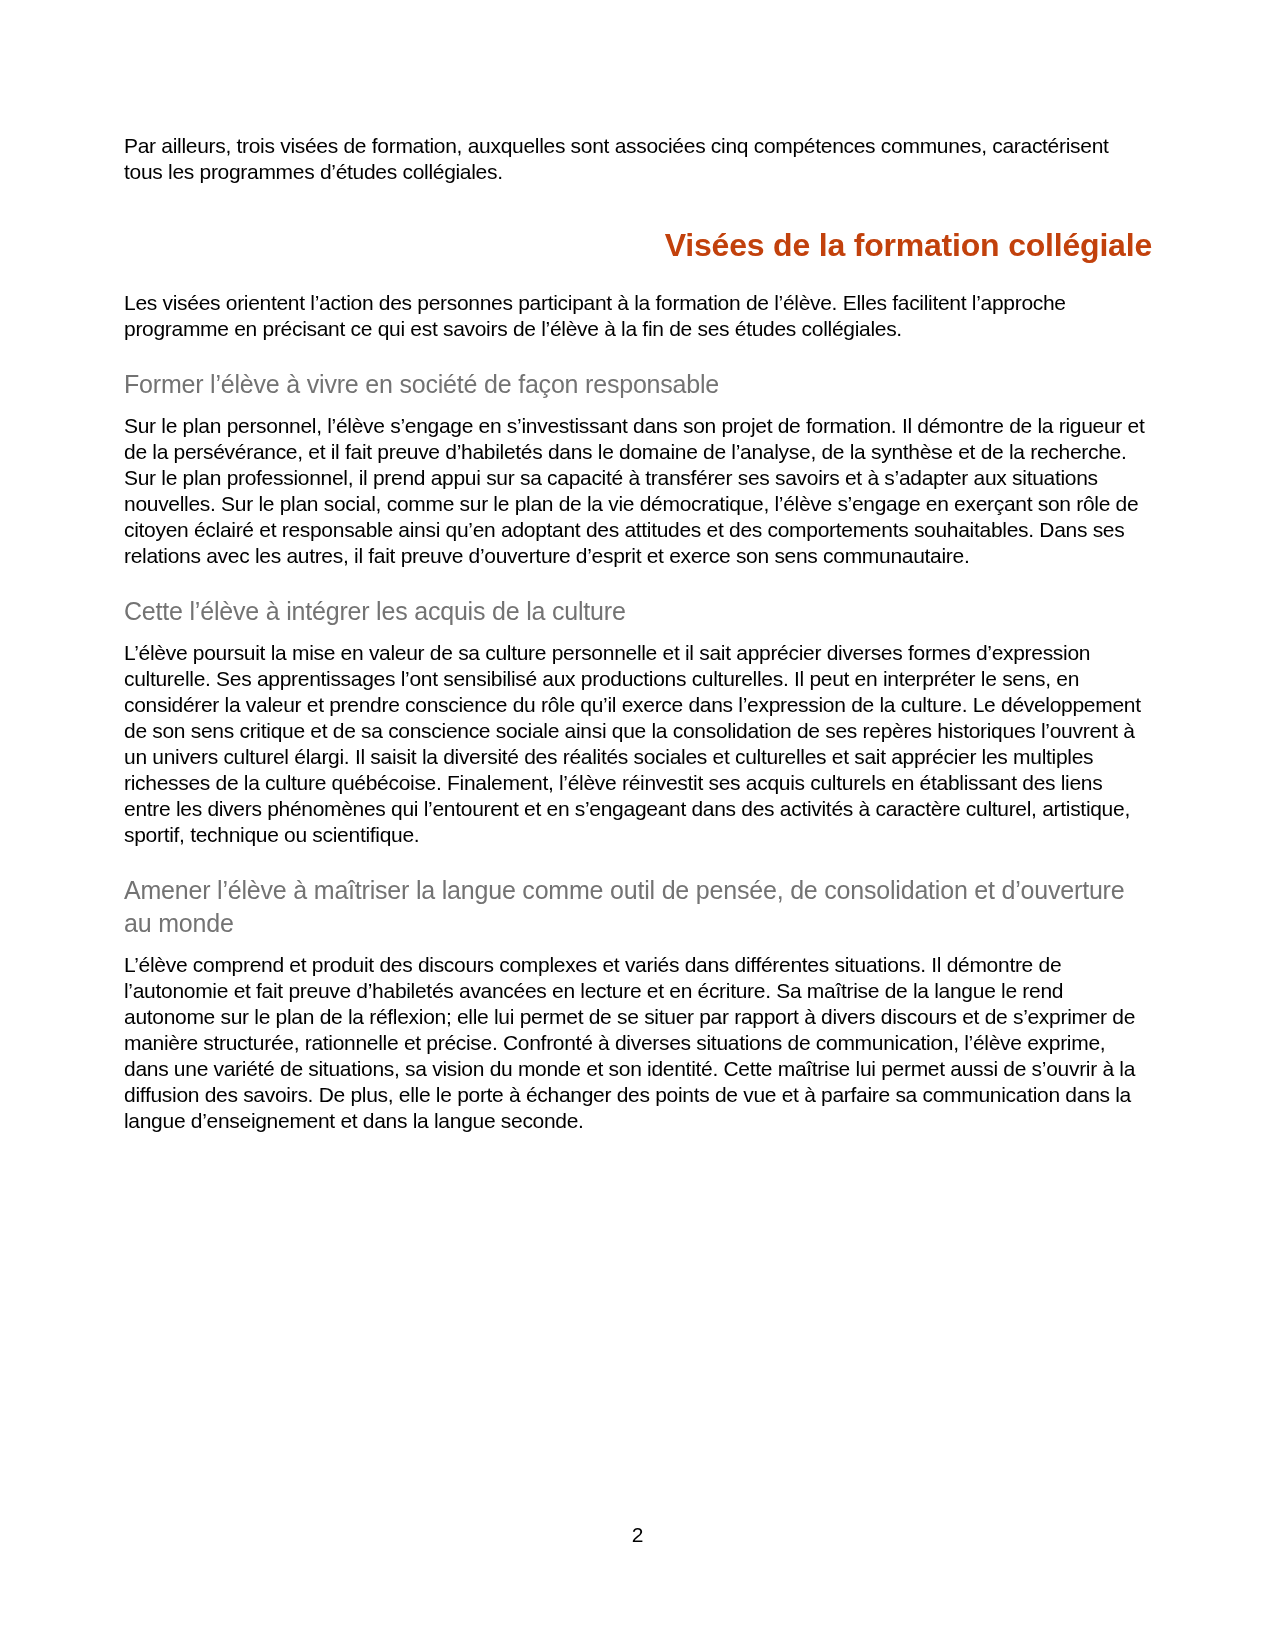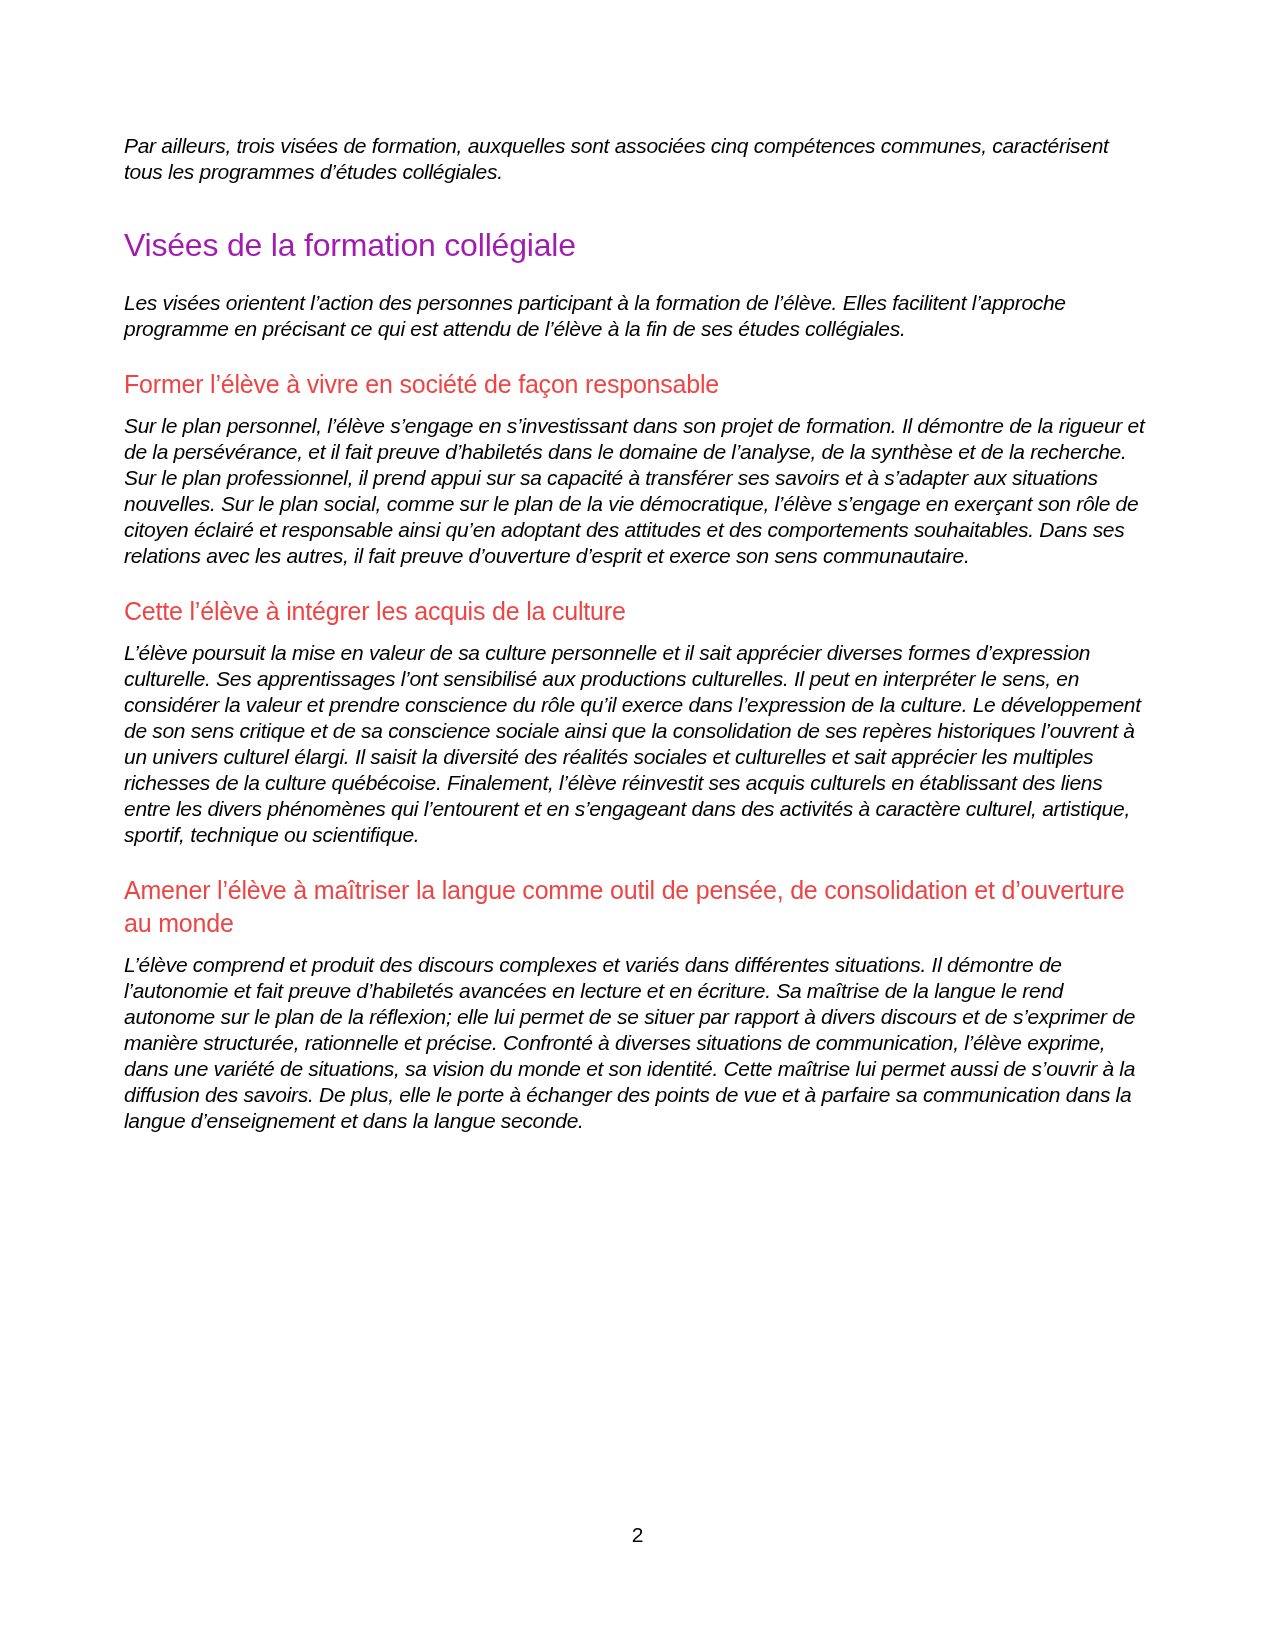--- a/index.html
+++ b/index.html
@@ -22,37 +22,37 @@
     top: 133px;
     width: 1028px;
   }
   p.body-text {
     margin: 0;
     font-size: 21px;
     line-height: 26px;
     letter-spacing: -0.3px;
     color: #000000;
     text-align: left;
-    font-style: italic;
   }
   h1.doc-h1 {
     margin: 40px 0 25px 0;
     font-size: 32px;
     line-height: 40px;
-    font-weight: normal;
+    font-weight: bold;
     letter-spacing: -0.2px;
-    color: #a21caf;
+    color: #c2410c;
+    text-align: right;
   }
   h2.doc-h2 {
     margin: 26px 0 12px 0;
     font-size: 25px;
     line-height: 33px;
     font-weight: 400;
     letter-spacing: -0.2px;
-    color: #ef4444;
+    color: #737373;
   }
   .page-number {
     position: absolute;
     left: 0;
     right: 0;
     top: 1522px;
     text-align: center;
     font-size: 21px;
     line-height: 26px;
     color: #000000;
@@ -61,21 +61,21 @@
 </head>
 <body>
 
 <div class="page">
   <div class="content">
 
     <p class="body-text">Par ailleurs, trois visées de formation, auxquelles sont associées cinq compétences communes, caractérisent tous les programmes d’études collégiales.</p>
 
     <h1 class="doc-h1">Visées de la formation collégiale</h1>
 
-    <p class="body-text">Les visées orientent l’action des personnes participant à la formation de l’élève. Elles facilitent l’approche programme en précisant ce qui est attendu de l’élève à la fin de ses études collégiales.</p>
+    <p class="body-text">Les visées orientent l’action des personnes participant à la formation de l’élève. Elles facilitent l’approche programme en précisant ce qui est savoirs de l’élève à la fin de ses études collégiales.</p>
 
     <h2 class="doc-h2">Former l’élève à vivre en société de façon responsable</h2>
 
     <p class="body-text">Sur le plan personnel, l’élève s’engage en s’investissant dans son projet de formation. Il démontre de la rigueur et de la persévérance, et il fait preuve d’habiletés dans le domaine de l’analyse, de la synthèse et de la recherche. Sur le plan professionnel, il prend appui sur sa capacité à transférer ses savoirs et à s’adapter aux situations nouvelles. Sur le plan social, comme sur le plan de la vie démocratique, l’élève s’engage en exerçant son rôle de citoyen éclairé et responsable ainsi qu’en adoptant des attitudes et des comportements souhaitables. Dans ses relations avec les autres, il fait preuve d’ouverture d’esprit et exerce son sens communautaire.</p>
 
     <h2 class="doc-h2">Cette l’élève à intégrer les acquis de la culture</h2>
 
     <p class="body-text">L’élève poursuit la mise en valeur de sa culture personnelle et il sait apprécier diverses formes d’expression culturelle. Ses apprentissages l’ont sensibilisé aux productions culturelles. Il peut en interpréter le sens, en considérer la valeur et prendre conscience du rôle qu’il exerce dans l’expression de la culture. Le développement de son sens critique et de sa conscience sociale ainsi que la consolidation de ses repères historiques l’ouvrent à un univers culturel élargi. Il saisit la diversité des réalités sociales et culturelles et sait apprécier les multiples richesses de la culture québécoise. Finalement, l’élève réinvestit ses acquis culturels en établissant des liens entre les divers phénomènes qui l’entourent et en s’engageant dans des activités à caractère culturel, artistique, sportif, technique ou scientifique.</p>
 
     <h2 class="doc-h2">Amener l’élève à maîtriser la langue comme outil de pensée, de consolidation et d’ouverture au monde</h2>

